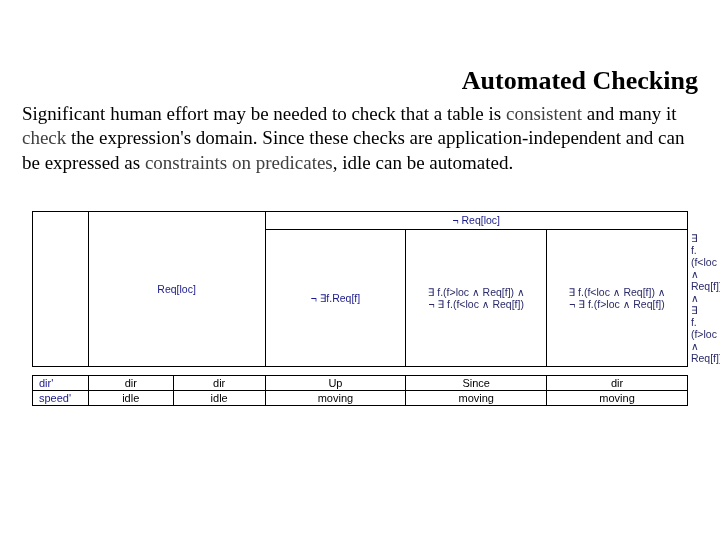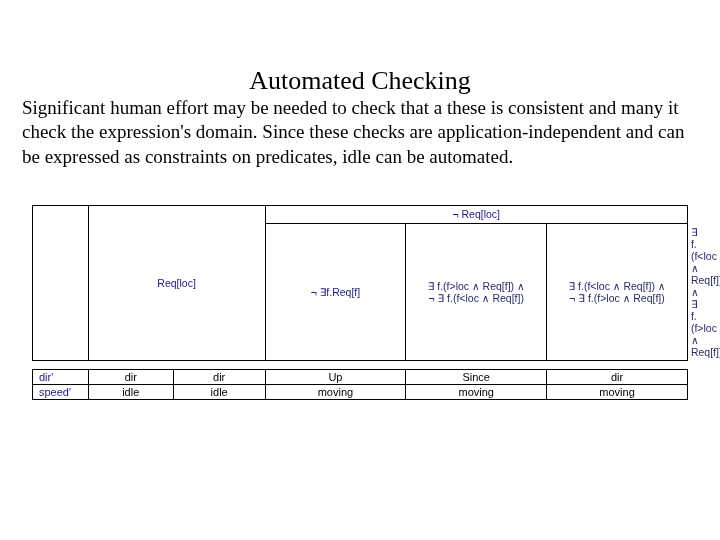--- a/index.html
+++ b/index.html
@@ -9,31 +9,31 @@
     width: 720px;
     height: 540px;
     font-family: "Times New Roman", Times, serif;
     background: #fff;
     color: #000;
   }
   .slide {
     padding: 18px 22px 0 22px;
   }
   h1.title {
-    text-align: center;
-    font-weight: normal;
+    text-align: right;
+    font-weight: bold;
     font-size: 26px;
-    margin: 48px 0 0 0;
+    margin: 48px 0 6px 0;
   }
   .body-text {
     font-size: 19px;
     line-height: 1.28;
     margin: 0 0 18px 0;
   }
-  .em { color: #000000; }
+  .em { color: #404040; }
 
   .tables-wrap {
     margin-top: 36px;
     padding: 0 10px;
   }
 
   table.predtable {
     border-collapse: collapse;
     width: 100%;
     table-layout: fixed;
@@ -84,21 +84,21 @@
   col.c5 { width: 21.5%; }
 </style>
 </head>
 <body>
 
 <div class="slide">
 
   <h1 class="title">Automated Checking</h1>
 
   <p class="body-text">
-    <span>Significant human effort may be needed to check that a these is </span><span class="em">consistent</span><span> and many it </span><span class="em">check</span><span> the expression's domain.  Since these checks are application-independent and can be expressed as </span><span class="em">constraints on predicates</span><span>, idle can be automated.</span>
+    <span>Significant human effort may be needed to check that a table is </span><span class="em">consistent</span><span> and many it </span><span class="em">check</span><span> the expression's domain.  Since these checks are application-independent and can be expressed as </span><span class="em">constraints on predicates</span><span>, idle can be automated.</span>
   </p>
 
   <div class="tables-wrap">
 
     <table class="predtable">
       <colgroup>
         <col class="c0">
           <col class="c1">
           <col class="c2">
           <col class="c3">

